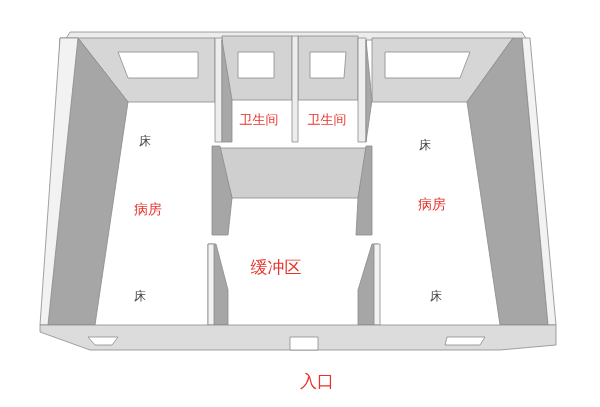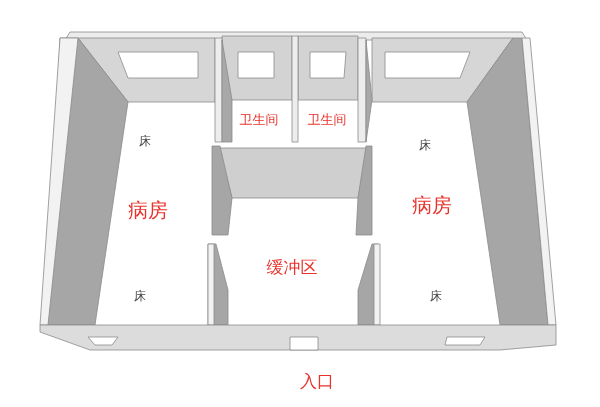--- a/index.html
+++ b/index.html
@@ -1,21 +1,21 @@
 <!DOCTYPE html>
 <html><head>
 <meta charset="utf-8">
 <style>
   html, body { margin: 0; padding: 0; background: #ffffff; }
   body { width: 600px; height: 407px; overflow: hidden; position: relative; font-family: "DejaVu Sans", sans-serif; }
   #plan { position: absolute; left: 0; top: 0; width: 600px; height: 407px; }
   .lbl { position: absolute; white-space: nowrap; transform: translate(-50%, -50%); }
   .red { color: #e8322b; }
   .bed { color: #444444; font-size: 12px; }
-  .room { font-size: 20px; }
+  .room { font-size: 14px; }
   .bath { font-size: 13px; text-align: center; }
   .buffer { font-size: 17px; }
   .entry { font-size: 17px; text-align: right; }
 </style>
 </head>
 <body>
 
 <svg id="plan" viewBox="0 0 600 407" xmlns="http://www.w3.org/2000/svg">
   <g stroke="#8a8a8a" stroke-width="0.8" fill="#d9d9d9">
 
@@ -59,19 +59,19 @@
   </g>
 </svg>
 
 <div class="lbl bed" style="left:145px; top:141px;">床</div>
 <div class="lbl red room" style="left:148px; top:210px;">病房</div>
 <div class="lbl bed" style="left:140px; top:296px;">床</div>
 
 <div class="lbl red bath" style="left:259px; top:120px;">卫生间</div>
 <div class="lbl red bath" style="left:327px; top:120px;">卫生间</div>
 
-<div class="lbl red buffer" style="left:292px; top:267px;">缓冲区</div>
+<div class="lbl red buffer" style="left:276px; top:267px;">缓冲区</div>
 
 <div class="lbl bed" style="left:425px; top:145px;">床</div>
 <div class="lbl red room" style="left:432px; top:205px;">病房</div>
 <div class="lbl bed" style="left:436px; top:296px;">床</div>
 
 <div class="lbl red entry" style="left:317px; top:381px;">入口</div>
 
 </body></html>

